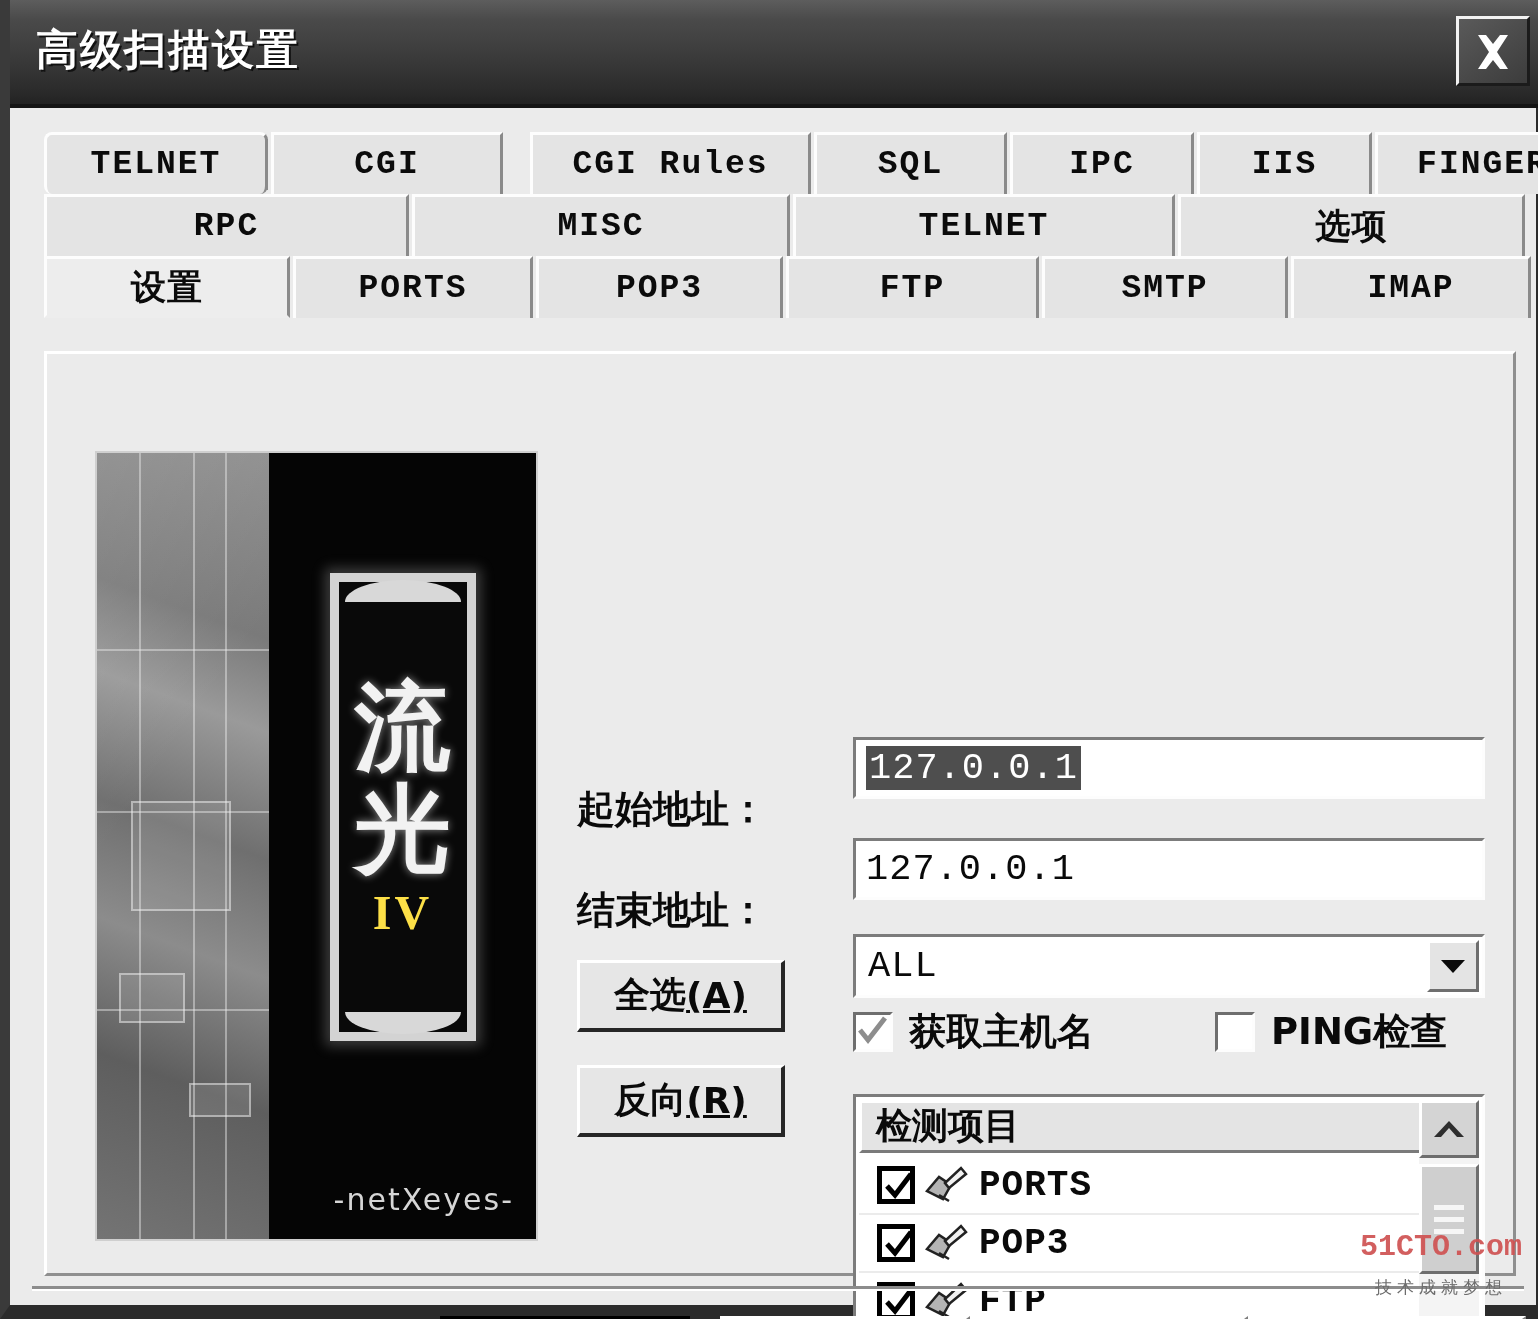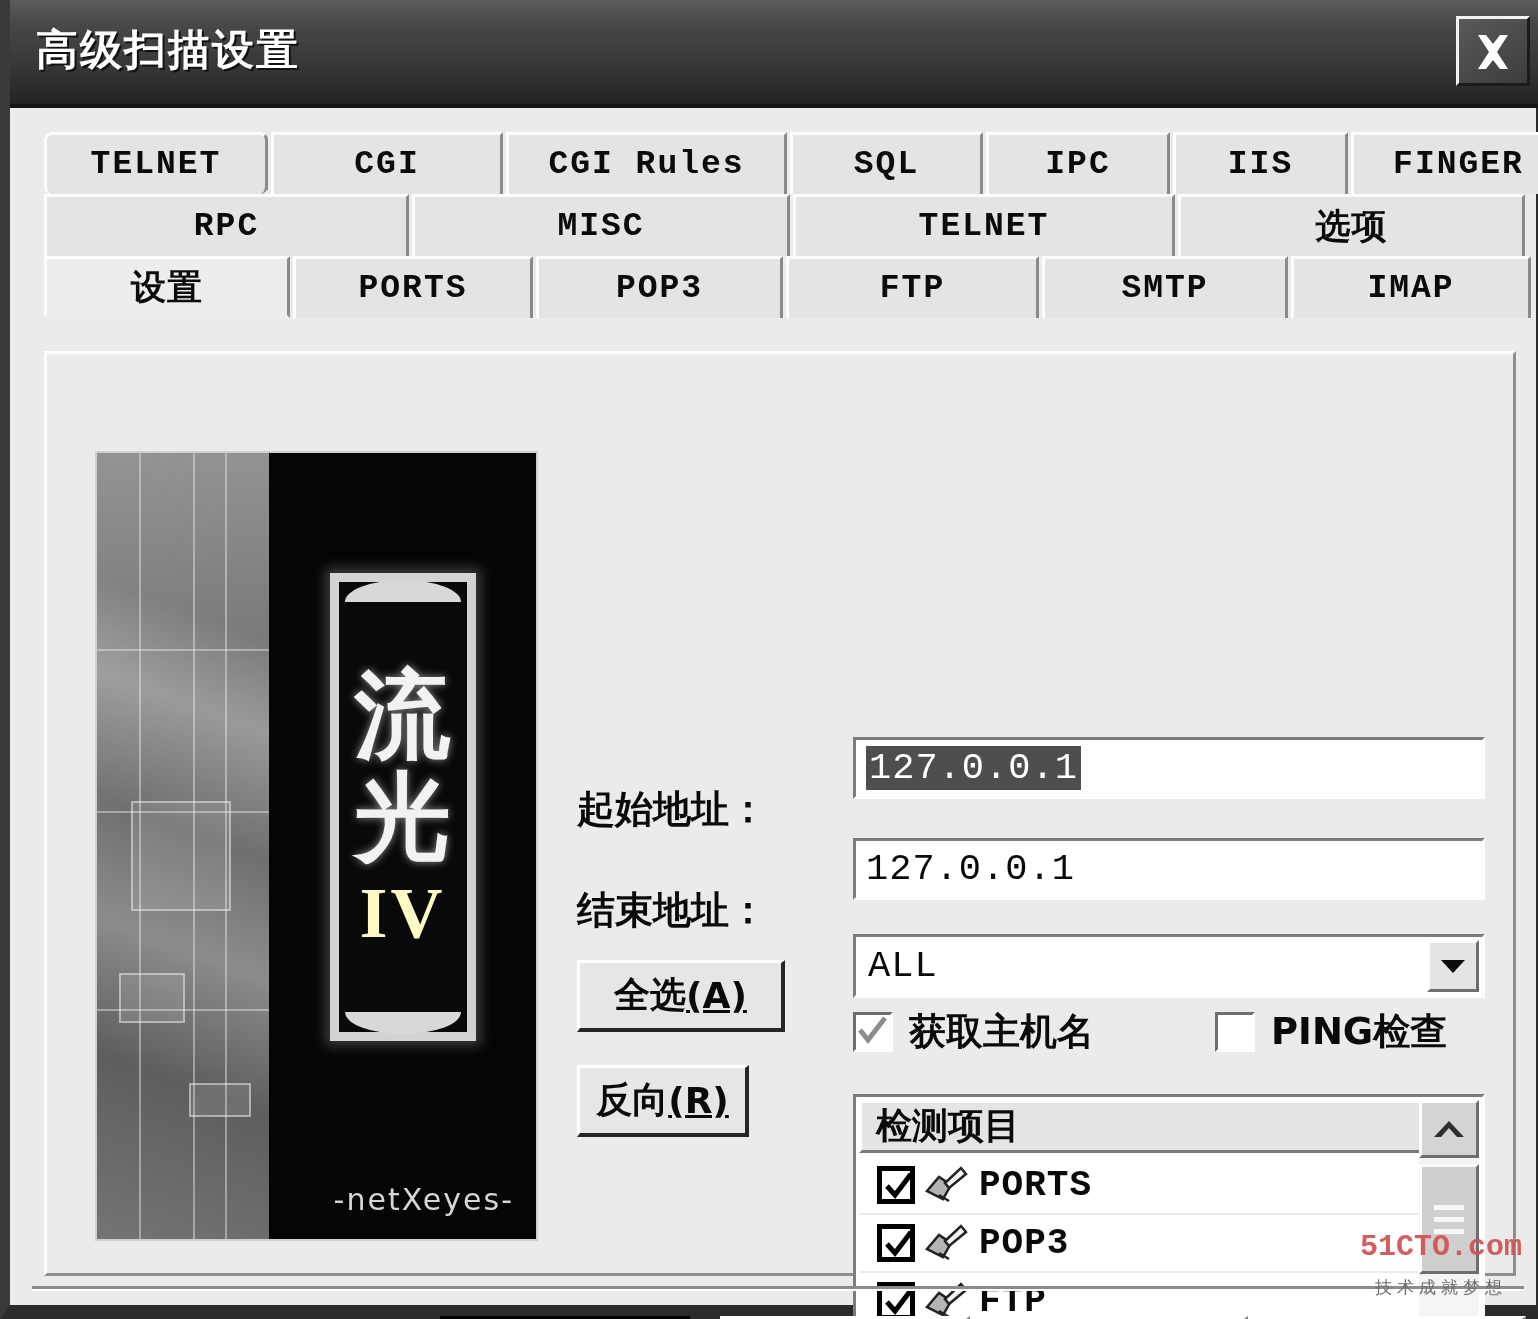--- a/index.html
+++ b/index.html
@@ -211,23 +211,23 @@
   #logo-plate::after{ bottom:-2px; border-radius: 50%/0 0 100% 100%; }
   .logo-ch {
     color: #f2f2f2;
     font-family: "DejaVu Sans", sans-serif;
     font-size: 96px;
     font-weight: bold;
     line-height: 1.06;
     text-shadow: 0 0 8px rgba(255,255,255,.55);
   }
   #logo-iv {
-    color: #fef9c3;
+    color: #fde047;
     font-family: "Liberation Serif", serif;
-    font-size: 72px;
+    font-size: 48px;
     font-weight: bold;
     letter-spacing: 3px;
     line-height: 1;
     margin-top: 9px;
   }
   #logo-sig {
     position: absolute;
     right: 22px;
     bottom: 22px;
     color: #d6d6d6;
@@ -534,21 +534,21 @@
       </svg>
     </div>
   </div>
 
   <div id="client">
 
     <div id="tabstrip">
       <div class="tabrow r1">
           <div class="tab" style="width: 224px; flex: 0 0 224px; border-radius: 8px;">TELNET</div>
           <div class="tab" style="width: 232px; flex: 0 0 232px;">CGI</div>
-          <div class="tab" style="width: 281px; flex: 0 0 281px;">CGI Rules</div>
+          <div class="tab" style="width: 281px; flex: 0 0 281px; margin-left: 24px;">CGI Rules</div>
           <div class="tab" style="width: 193px; flex: 0 0 193px;">SQL</div>
           <div class="tab" style="width: 184px; flex: 0 0 184px;">IPC</div>
           <div class="tab" style="width: 175px; flex: 0 0 175px;">IIS</div>
           <div class="tab" style="width: 215px; flex: 0 0 215px;">FINGER</div>
         </div>
       <div class="tabrow r2">
           <div class="tab" style="width: 365px; flex: 0 0 365px;">RPC</div>
           <div class="tab" style="width: 378px; flex: 0 0 378px;">MISC</div>
           <div class="tab" style="width: 382px; flex: 0 0 382px;">TELNET</div>
           <div class="tab cjk" style="width: 347px; flex: 0 0 347px;">选项</div>
@@ -624,21 +624,21 @@
 
       <div class="cbx-row" style="left:1168px; top:653px;">
         <span class="cbx"></span>
         <span class="cbx-label">PING检查</span>
       </div>
 
       <div class="pbtn" style="left:530px; top:606px; width:208px; height:72px;">
         <span>全选</span>
           <span class="u">(A)</span>
       </div>
-      <div class="pbtn" style="left:530px; top:711px; width:172px; height:72px;">
+      <div class="pbtn" style="left:530px; top:711px; width:208px; height:72px;">
         <span>反向</span>
           <span class="u">(R)</span>
       </div>
 
       <div id="listbox">
         <div id="list-header">检测项目</div>
         <div id="list-items">
             <div class="litem">
               <span class="lcbx">
                 <svg width="30" height="30" viewBox="0 0 30 30">

